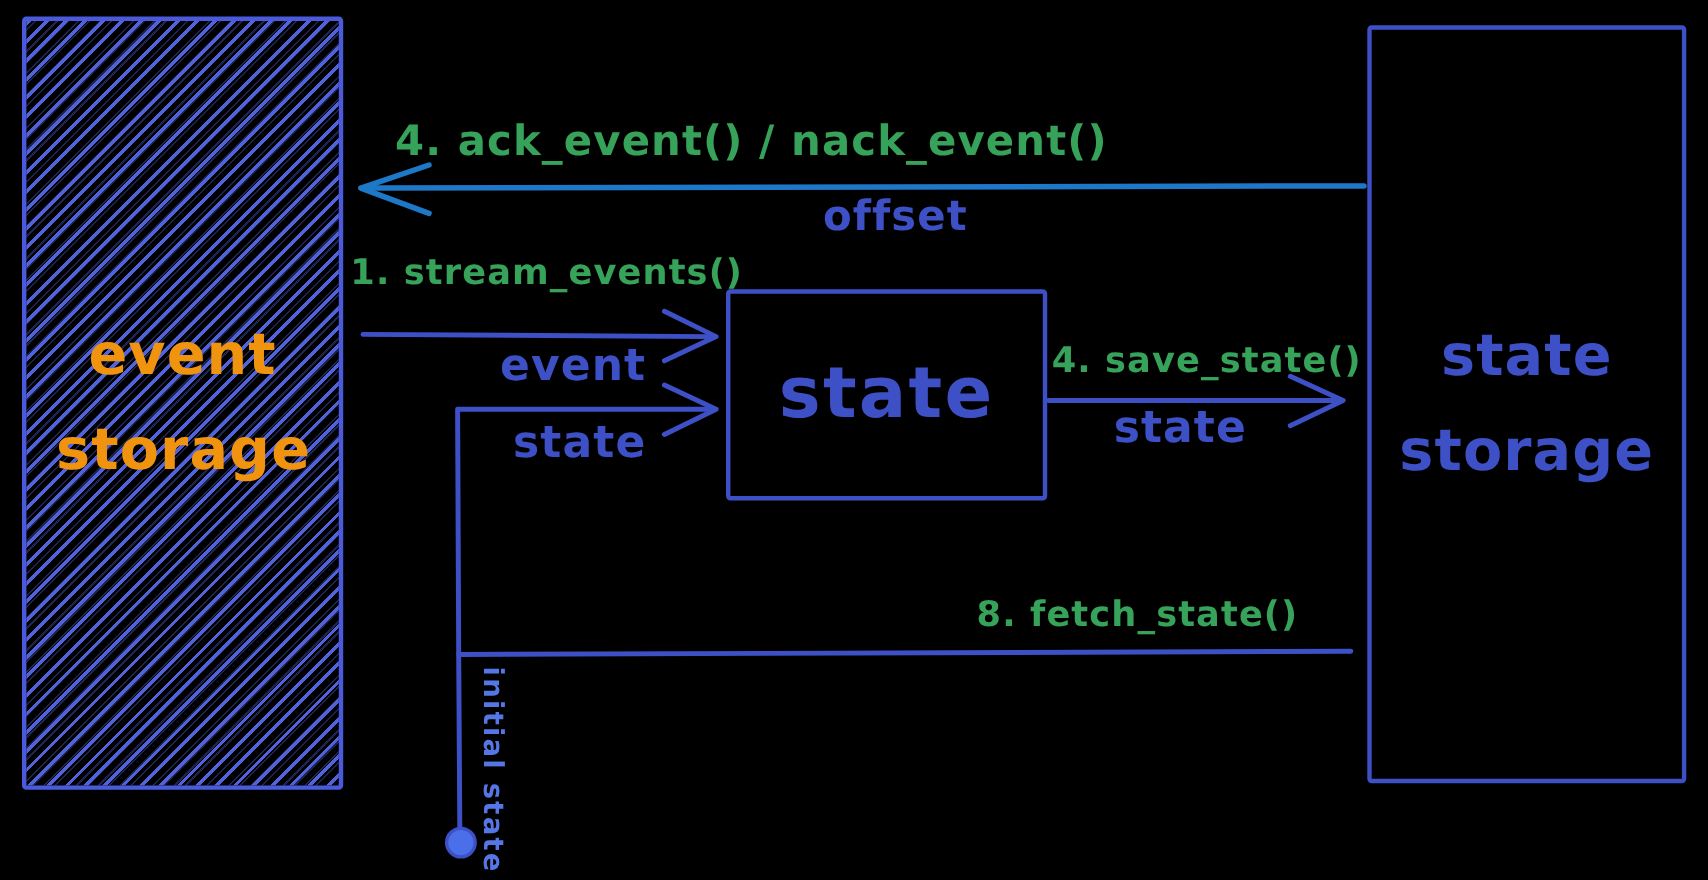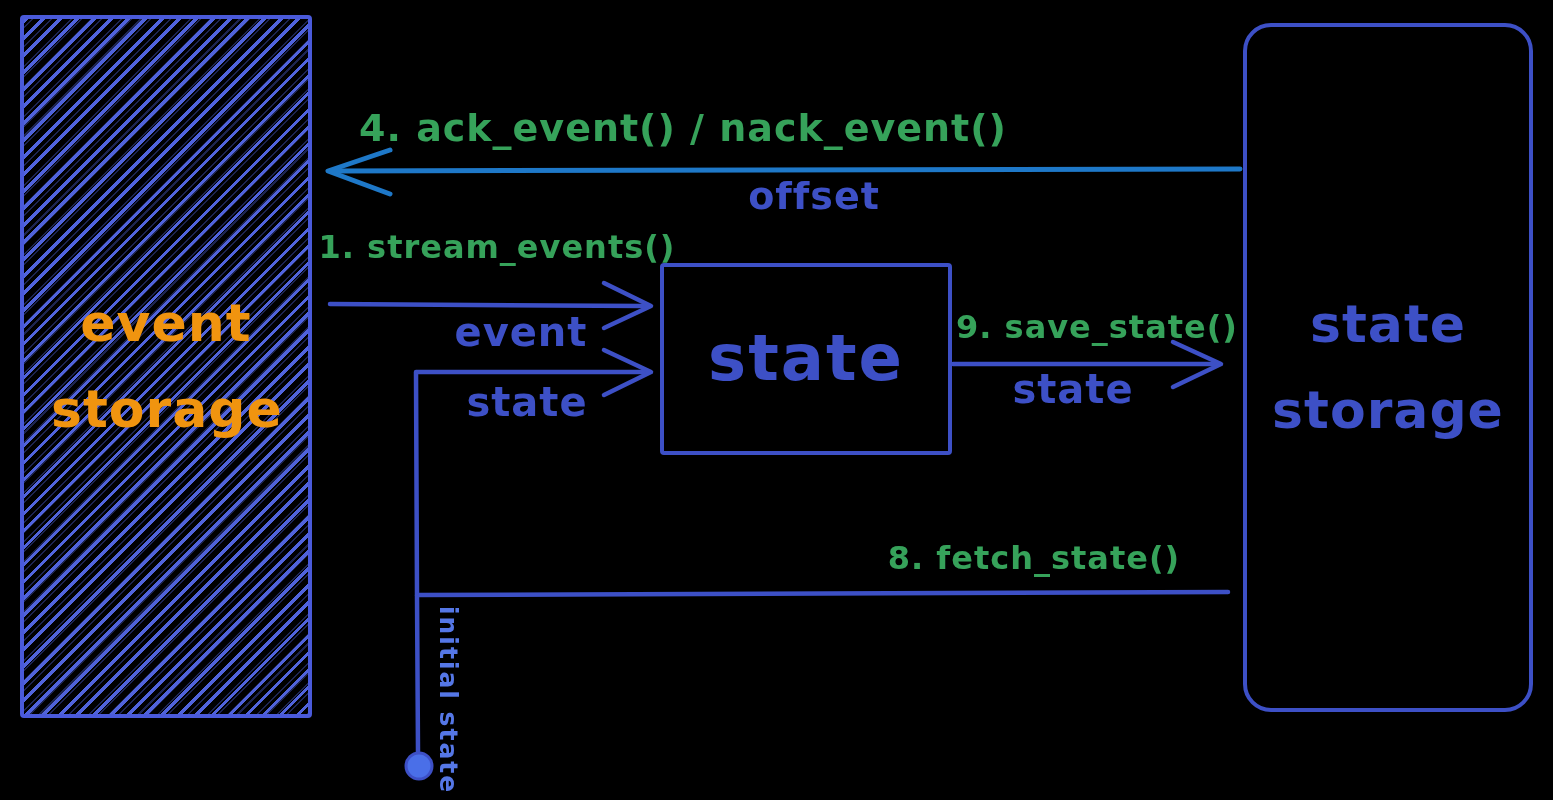--- a/index.html
+++ b/index.html
@@ -36,21 +36,20 @@
     border-color:#4a5ada;
   }
   #event-storage .node-label{
     color:#f0940f;
     font-size:52px;
     width:230px;
   }
   #state-storage{
     left:1243px;top:23px;width:290px;height:689px;
     border-color:#3d50c6;
-    border-radius:28px;
   }
   #state-storage .node-label{
     color:#3d50c6;
     font-size:52px;
     width:240px;
   }
   #evolve{
     left:660px;top:263px;width:292px;height:192px;
     border-width:4px;
     border-color:#3d50c6;
@@ -131,21 +130,21 @@
   <div id="lbl-ack" class="lbl center green" style="left:683px;top:106px;">4. ack_event() / nack_event()</div>
 
   <div class="lbl center indigo" style="left:786px;top:174px;font-size:38px;margin-left:28px;">offset</div>
 
   <div class="lbl center green" style="left:497px;top:228px;">1. stream_events()</div>
 
   <div class="lbl center indigo" style="left:521px;top:309px;">event</div>
 
   <div class="lbl center indigo" style="left:527px;top:379px;">state</div>
 
-  <div class="lbl center green" style="left:1097px;top:308px;">9. save_state()</div>
+  <div class="lbl center green" style="left:1097px;top:308px;">4. save_state()</div>
 
   <div class="lbl center indigo" style="left:1073px;top:366px;">state</div>
 
   <div class="lbl center green" style="left:1034px;top:539px;">8. fetch_state()</div>
 
   <div id="lbl-initial" class="lbl" style="left:463px;top:606px;">initial state</div>
 
 </div>
 
 </body></html>

